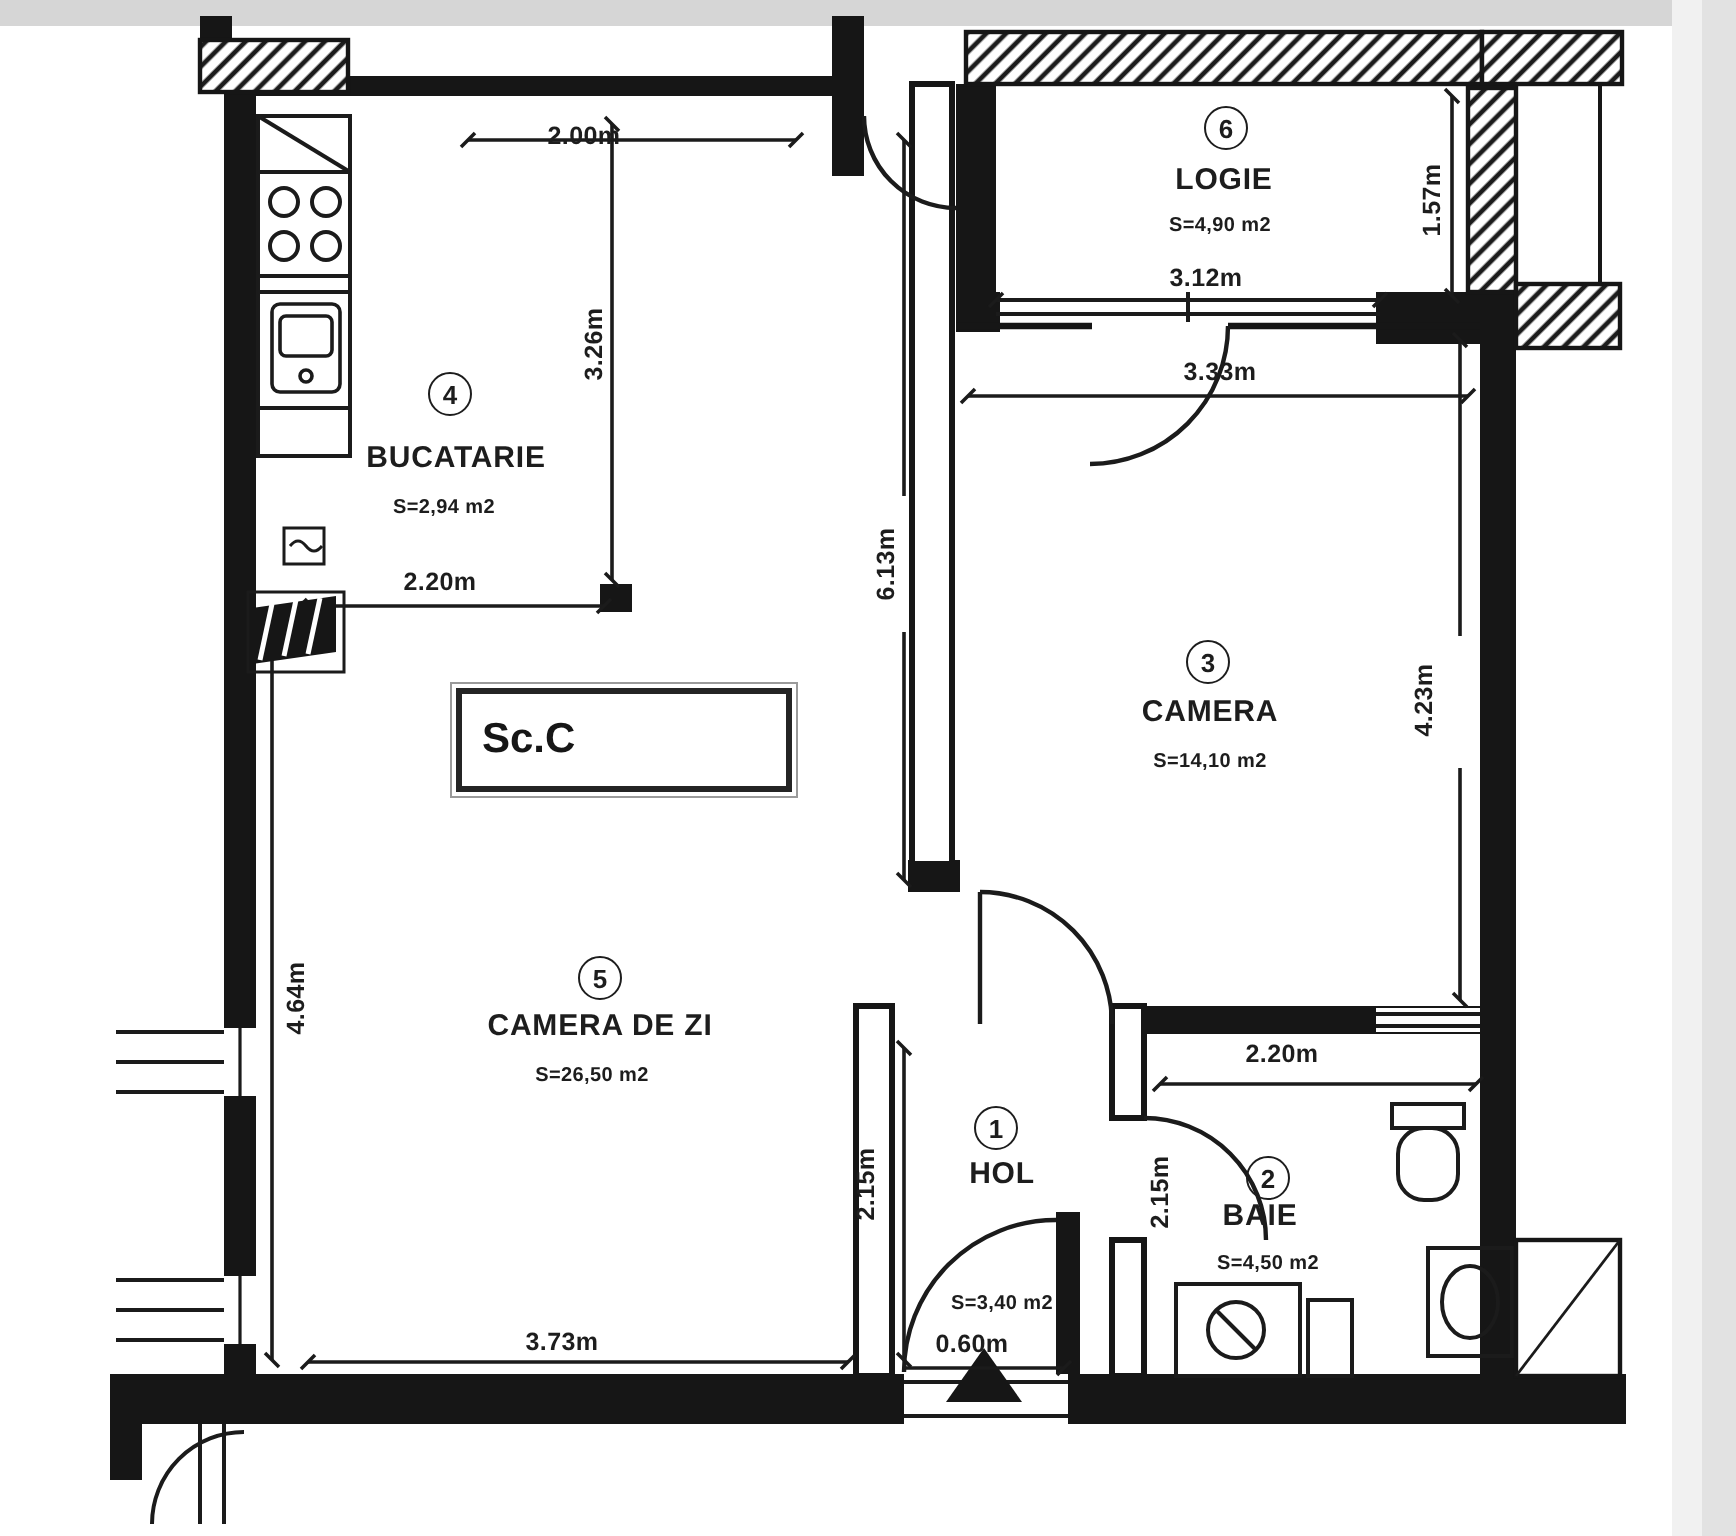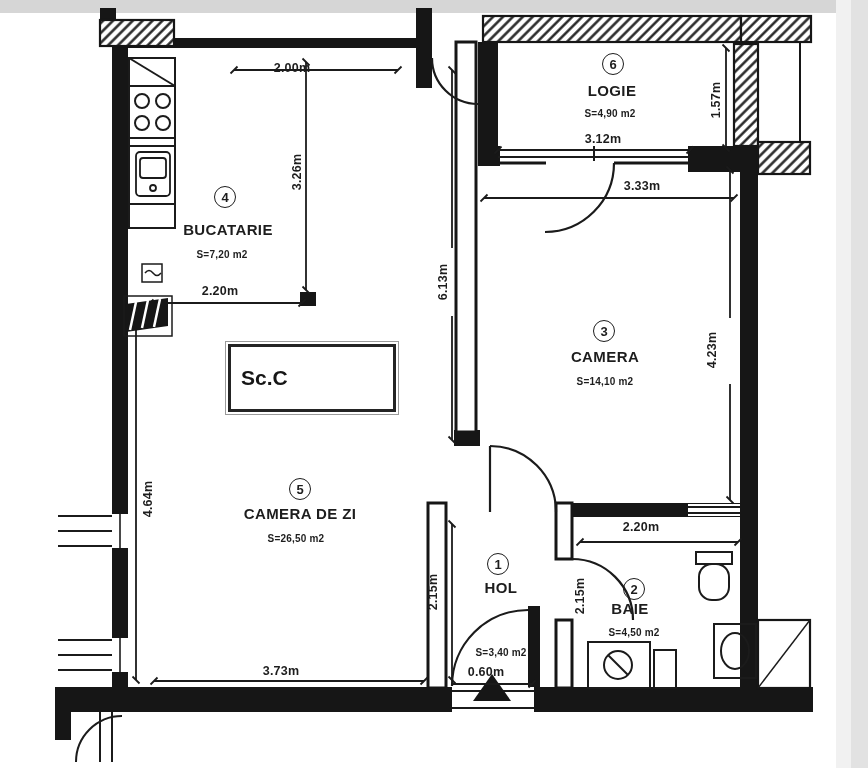--- a/index.html
+++ b/index.html
@@ -12,21 +12,21 @@
   .rot { transform:translate(-50%,-50%) rotate(-90deg); }
   .name { font-size:15px; font-weight:700; letter-spacing:.4px;text-align:right; }
   .area { font-size:10px; font-weight:700; letter-spacing:.2px; }
   .dim  { font-size:12.5px; font-weight:700; letter-spacing:.2px; }
   .circ {
     width:22px; height:22px; border:1.8px solid #1d1d1d; border-radius:50%;
     display:flex; align-items:center; justify-content:center;
     font-size:13px; font-weight:700; box-sizing:border-box;
   }
   .titlebox {
-    position:absolute; left:228px; top:344px; width:168px; height:68px;
+    position:absolute; left:228px; top:344px; width:168px; height:52px;
     border:3px solid #242424; outline:1.5px solid #9a9a9a; outline-offset:2px;
     box-sizing:border-box; padding:3px 10px; background:#ffffff;
     display:flex; flex-direction:column; justify-content:center; gap:1px;
   }
   .titlebox div { font-size:21px; font-weight:700; color:#161616; }
 </style>
 </head>
 <body>
 
 <div class="stage">
@@ -211,30 +211,30 @@
 <div class="lbl name" style="left:501px;top:587px;">HOL</div>
 <div class="lbl name" style="left:630px;top:608px;">BAIE</div>
 <div class="lbl name" style="left:605px;top:356px;">CAMERA</div>
 <div class="lbl name" style="left:228px;top:229px;">BUCATARIE</div>
 <div class="lbl name" style="left:300px;top:513px;">CAMERA DE ZI</div>
 <div class="lbl name" style="left:612px;top:90px;">LOGIE</div>
 
 <div class="lbl area" style="left:501px;top:608px;margin-top:44px;">S=3,40 m2</div>
 <div class="lbl area" style="left:634px;top:632px;">S=4,50 m2</div>
 <div class="lbl area" style="left:605px;top:381px;">S=14,10 m2</div>
-<div class="lbl area" style="left:222px;top:254px;">S=7,20 m2</div>
+<div class="lbl area" style="left:222px;top:254px;">S=2,94 m2</div>
 <div class="lbl area" style="left:296px;top:538px;">S=26,50 m2</div>
 <div class="lbl area" style="left:610px;top:113px;">S=4,90 m2</div>
 
 <div class="lbl dim" style="left:292px;top:56px;margin-top:12px;">2.00m</div>
 <div class="lbl dim rot" style="left:297px;top:172px;">3.26m</div>
 <div class="lbl dim" style="left:220px;top:291px;">2.20m</div>
 <div class="lbl dim" style="left:603px;top:139px;">3.12m</div>
 <div class="lbl dim rot" style="left:716px;top:100px;">1.57m</div>
-<div class="lbl dim" style="left:610px;top:186px;margin-left:32px;">3.33m</div>
+<div class="lbl dim" style="left:610px;top:186px;">3.33m</div>
 <div class="lbl dim rot" style="left:443px;top:282px;">6.13m</div>
 <div class="lbl dim rot" style="left:712px;top:350px;">4.23m</div>
 <div class="lbl dim rot" style="left:148px;top:499px;">4.64m</div>
 <div class="lbl dim" style="left:281px;top:671px;">3.73m</div>
 <div class="lbl dim rot" style="left:433px;top:592px;">2.15m</div>
 <div class="lbl dim" style="left:486px;top:672px;">0.60m</div>
 <div class="lbl dim" style="left:641px;top:527px;">2.20m</div>
 <div class="lbl dim rot" style="left:580px;top:596px;">2.15m</div>
 
 </div>

